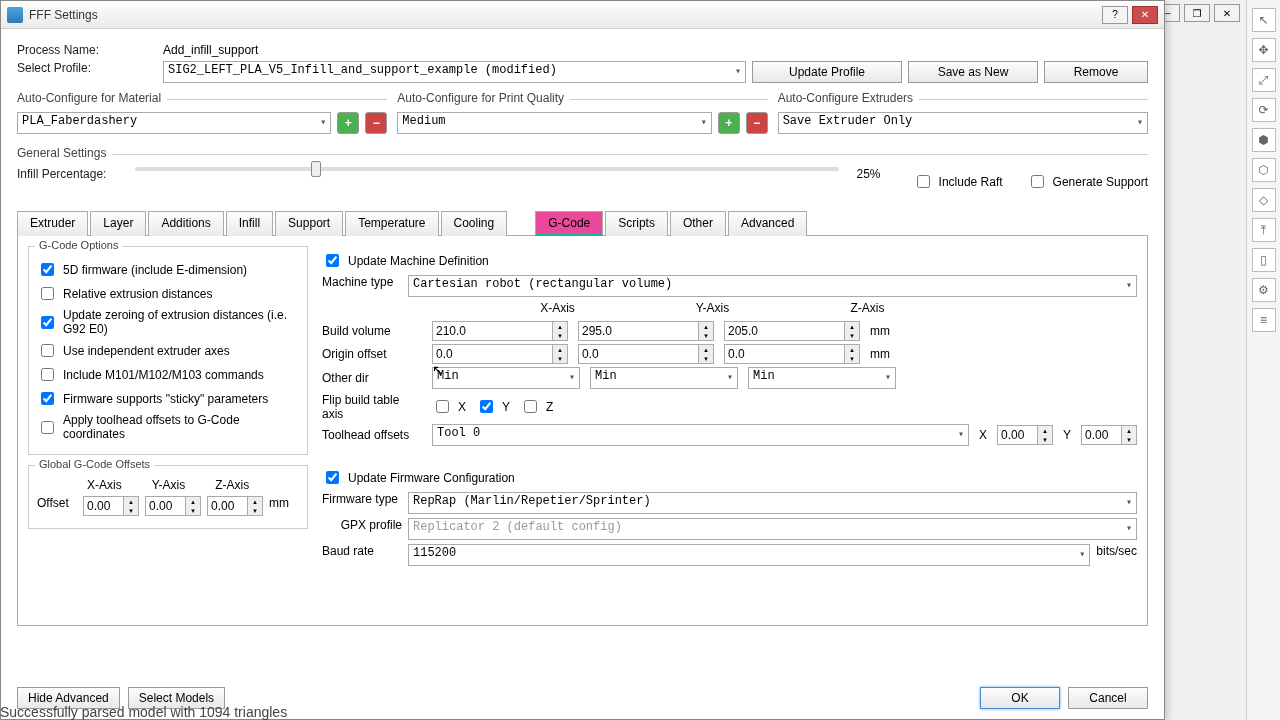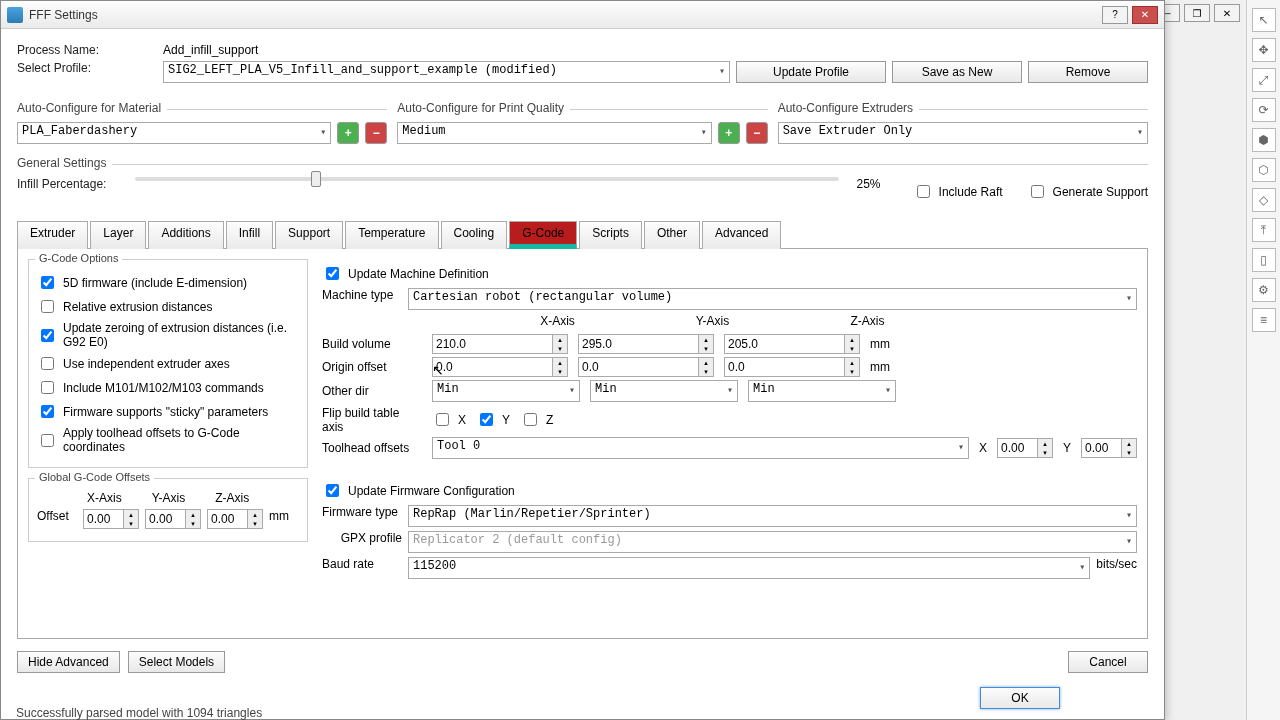--- a/index.html
+++ b/index.html
@@ -10,52 +10,52 @@
 .titlebar .title { font-size: 12px; color: #333; flex: 1; }
 .winbtns { display: flex; gap: 4px; }
 .winbtn { width: 26px; height: 18px; border: 1px solid #999; background: #f3f3f3; display: flex; align-items: center; justify-content: center; font-size: 10px; }
 .winbtn.close { background: #c94f4f; border-color:#a03030; color:#fff; }
 .content { padding: 10px 16px; }
 .row { display: flex; align-items: flex-start; margin: 4px 0; gap: 6px; }
 .label { color: #222; }
 .select { border: 1px solid #aaa; background: #fff; height: 22px; padding: 1px 18px 1px 4px; position: relative; font-family: Liberation Mono, monospace; }
 .select::after { content: "▾"; position: absolute; right: 4px; top: 3px; font-size: 10px; color:#555; }
 .btn { border: 1px solid #999; background: linear-gradient(#fdfdfd,#e8e8e8); padding: 3px 10px; height: 22px; display: inline-flex; align-items: center; justify-content: center; cursor: pointer; }
-.btn-primary { border-color: #4a8bd6; box-shadow: 0 0 3px #6aa8e8; margin-top: 36px; }
+.btn-primary { border-color: #4a8bd6; box-shadow: 0 0 3px #6aa8e8; }
 .iconbtn { width: 22px; height: 22px; border: 1px solid #999; border-radius: 3px; display: inline-flex; align-items: center; justify-content: center; font-weight: bold; color:#fff; }
 .iconbtn.add { background: #4caf50; }
 .iconbtn.del { background: #cc4444; }
 .fieldset { border: none; border-top: 1px solid #ccc; margin: 10px 0 6px 0; padding: 8px 0 0 0; position: relative; }
 .fieldset .legend { position: absolute; top: -9px; left: 0; background: #fff; padding-right: 6px; color: #444; }
-.three-col { display: flex; gap: 10px; margin-top: 16px; }
+.three-col { display: flex; gap: 10px; margin-top: 6px; }
 .three-col > div { flex: 1; }
 .slider { flex: 1; height: 4px; background: #ddd; margin: 0 12px; position: relative; border-radius: 2px; }
 .slider .thumb { position: absolute; top: -6px; width: 10px; height: 16px; background: #eee; border: 1px solid #888; border-radius: 2px; }
 .tabs { display: flex; margin-top: 14px; border-bottom: 1px solid #aaa; }
 .tab { padding: 4px 12px; border: 1px solid #aaa; border-bottom: none; background: linear-gradient(#fdfdfd,#eaeaea); margin-right: 2px; position: relative; top: 1px; }
-.tab.active { background: #b91c1c; border-bottom: 5px solid #14b8a6; }
+.tab.active { background: #ec4899; border-bottom: 2px solid #14b8a6; margin-left: 26px; }
 .tabpanel { border: 1px solid #aaa; border-top: none; padding: 10px; display: flex; gap: 14px; min-height: 390px; }
 .leftcol { width: 280px; }
 .rightcol { flex: 1; }
 .group { border: 1px solid #ccc; padding: 8px; margin-bottom: 10px; position: relative; }
 .group .gtitle { position: absolute; top: -8px; left: 6px; background: #fff; padding: 0 4px; font-size: 11px; color: #444; }
 .chk { display: flex; align-items: center; gap: 6px; margin: 5px 0; }
 .chk input { width: 13px; height: 13px; }
 .axisheader { display: flex; margin: 4px 0 6px 0; }
 .axisheader span { width: 155px; text-align: center; }
 .numrow { display: flex; align-items: center; gap: 10px; margin: 3px 0; }
 .numrow .rlabel { width: 100px; }
 .spinner { display: flex; height: 20px; }
 .spinner input { width: 120px; border: 1px solid #aaa; border-right: none; padding: 1px 3px; }
 .spinner .sp { width: 16px; border: 1px solid #aaa; display: flex; flex-direction: column; }
 .spinner .sp span { flex:1; display:flex; align-items:center; justify-content:center; font-size:7px; background:#eee; }
 .smallsel { width: 148px; }
 .bottom-bar { position: absolute; bottom: 10px; left: 16px; right: 16px; display: flex; gap: 8px; }
 .bottom-bar .spacer { flex: 1; }
-.status { position: absolute; bottom: 0; left: 16px; font-size: 12px; color: #444; }
+.status { position: absolute; bottom: 0; left: 0; font-size: 14px; color: #444; }
 .side-toolbar { position: absolute; right: 0; top: 0; width: 34px; height: 720px; background: #f5f5f5; border-left: 1px solid #ccc; display: flex; flex-direction: column; align-items: center; padding-top: 8px; gap: 6px; }
 .side-toolbar .tbtn { width: 24px; height: 24px; border: 1px solid #bbb; background: #fff; display:flex; align-items:center; justify-content:center; font-size:12px; color:#666; }
 .top-right-winbtns { position: absolute; top: 4px; right: 40px; display: flex; gap: 4px; }
 .disabled { color: #999; }
 .cursor { position: absolute; left: 432px; top: 362px; font-size: 14px; pointer-events: none; }
 </style>
 </head>
 <body>
 
 <div class="top-right-winbtns">
@@ -91,21 +91,21 @@
   <div class="content">
     <div class="row">
       <span class="label" style="width:140px">Process Name:</span>
       <span>Add_infill_support</span>
     </div>
     <div class="row">
       <span class="label" style="width:140px">Select Profile:</span>
       <div class="select" style="flex:1">SIG2_LEFT_PLA_V5_Infill_and_support_example (modified)</div>
       <div class="btn" style="width:150px">Update Profile</div>
       <div class="btn" style="width:130px">Save as New</div>
-      <div class="btn" style="width:120px">Remove</div>
+      <div class="btn" style="width:104px">Remove</div>
     </div>
 
     <div class="three-col">
       <div class="fieldset">
         <span class="legend">Auto-Configure for Material</span>
         <div class="row">
           <div class="select" style="flex:1">PLA_Faberdashery</div>
           <div class="iconbtn add">+</div>
           <div class="iconbtn del">−</div>
         </div>

